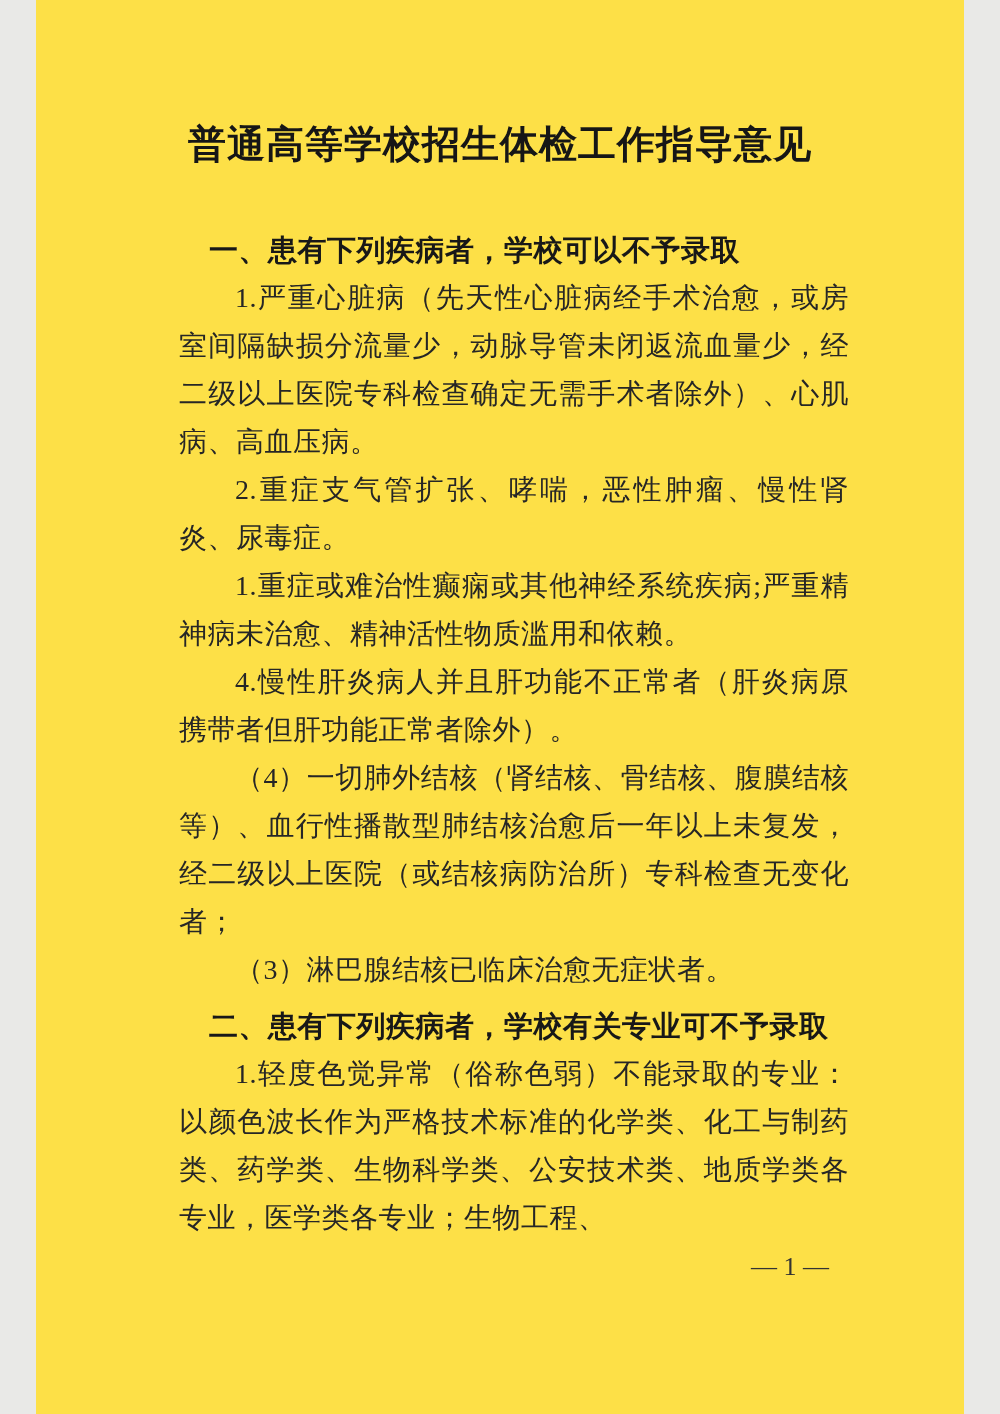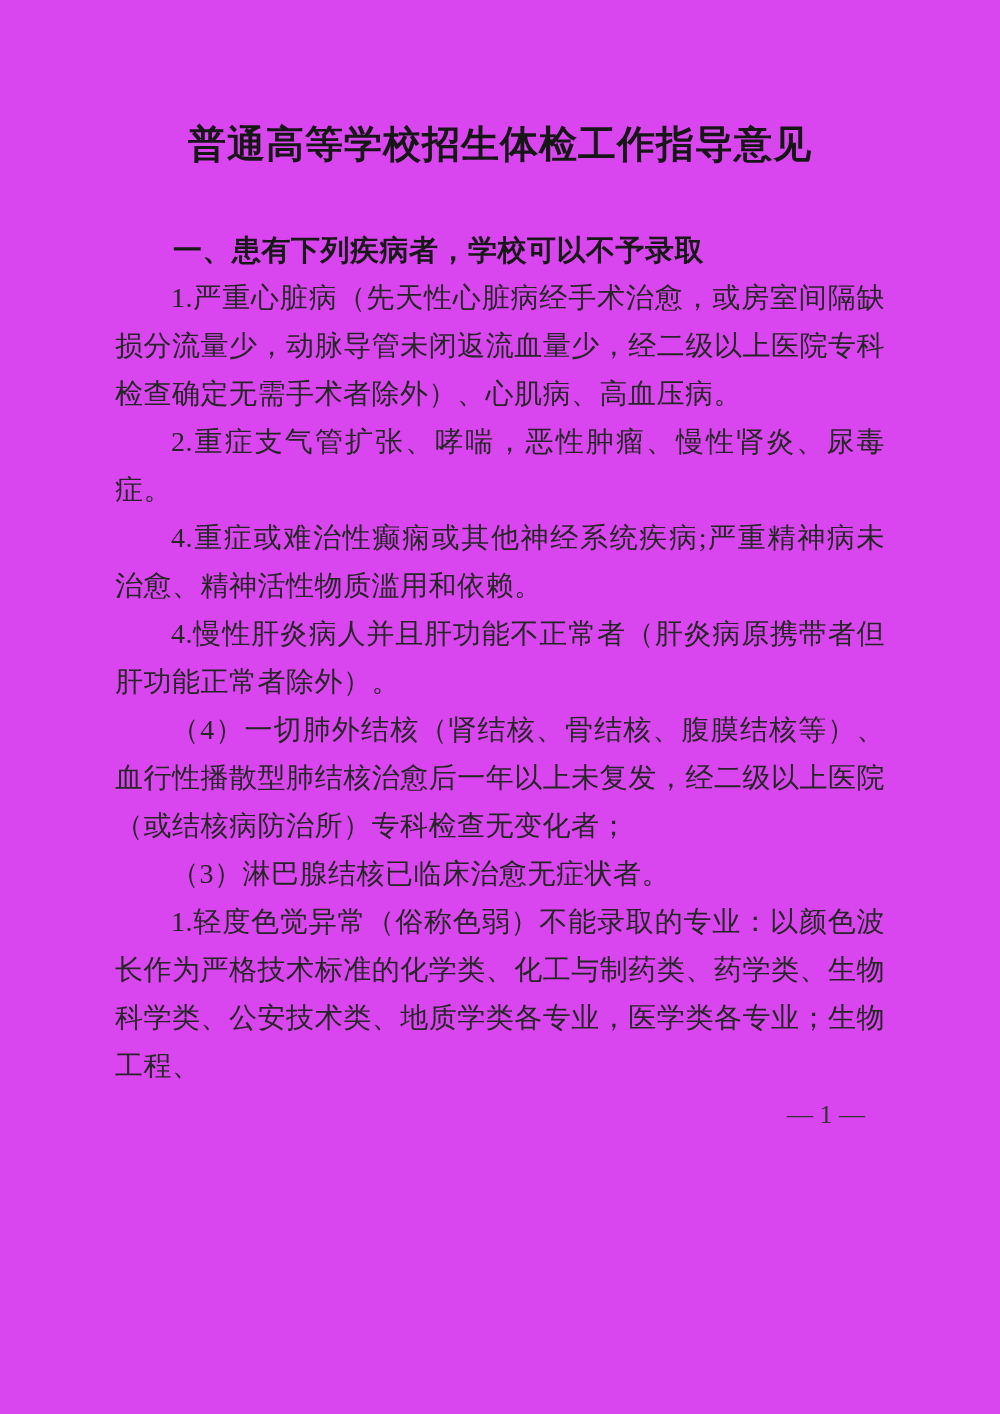--- a/index.html
+++ b/index.html
@@ -1,22 +1,22 @@
 <!DOCTYPE html>
 <html lang="zh"><head>
 <meta charset="utf-8">
 <style>
   * { margin: 0; padding: 0; box-sizing: border-box; }
   html, body { background: #e9e9e7; }
   .page {
     position: relative;
-    width: 1000px;
+    width: 928px;
     height: 1414px;
     margin: 0 auto;
-    background: #d946ef;
+    background: #fde047;
     color: #2b2b2b;
     overflow: hidden;
   }
   .title {
     margin-top: 118px;
     text-align: center;
     font-family: "Liberation Sans", "DejaVu Sans", sans-serif;
     font-weight: 700;
     font-size: 38px;
     line-height: 52px;
@@ -40,20 +40,21 @@
     margin-top: 8px;
   }
   .content p {
     font-family: "Liberation Serif", "DejaVu Serif", serif;
     font-size: 28px;
     line-height: 48px;
     text-indent: 2em;
     text-align: justify;
     letter-spacing: 0.5px;
     color: #262626;
+    margin-left: 28px;
   }
   .footer {
     margin-top: 10px;
     padding-right: 135px;
     text-align: right;
     font-family: "Liberation Serif", "DejaVu Serif", serif;
     font-size: 26px;
     color: #333333;
   }
 </style>
@@ -66,30 +67,31 @@
 
   <div class="content">
 
     <h2 class="section-heading">一、患有下列疾病者，学校可以不予录取</h2>
 
     <p>1.严重心脏病（先天性心脏病经手术治愈，或房室间隔缺损分流量少，动脉导管未闭返流血量少，经二级以上医院专科检查确定无需手术者除外）、心肌病、高血压病。</p>
 
     <p>2.重症支气管扩张、哮喘，恶性肿瘤、慢性肾炎、尿毒症。</p>
 
 
-    <p>4.重症或难治性癫痫或其他神经系统疾病;严重精神病未治愈、精神活性物质滥用和依赖。</p>
+    <p>1.重症或难治性癫痫或其他神经系统疾病;严重精神病未治愈、精神活性物质滥用和依赖。</p>
 
     <p>4.慢性肝炎病人并且肝功能不正常者（肝炎病原携带者但肝功能正常者除外）。</p>
 
 
 
     <p>（4）一切肺外结核（肾结核、骨结核、腹膜结核等）、血行性播散型肺结核治愈后一年以上未复发，经二级以上医院（或结核病防治所）专科检查无变化者；</p>
 
     <p>（3）淋巴腺结核已临床治愈无症状者。</p>
 
+    <h2 class="section-heading second">二、患有下列疾病者，学校有关专业可不予录取</h2>
 
     <p>1.轻度色觉异常（俗称色弱）不能录取的专业：以颜色波长作为严格技术标准的化学类、化工与制药类、药学类、生物科学类、公安技术类、地质学类各专业，医学类各专业；生物工程、</p>
 
   </div>
 
   <div class="footer">— 1 —</div>
 
 </div>
 
 </body></html>

